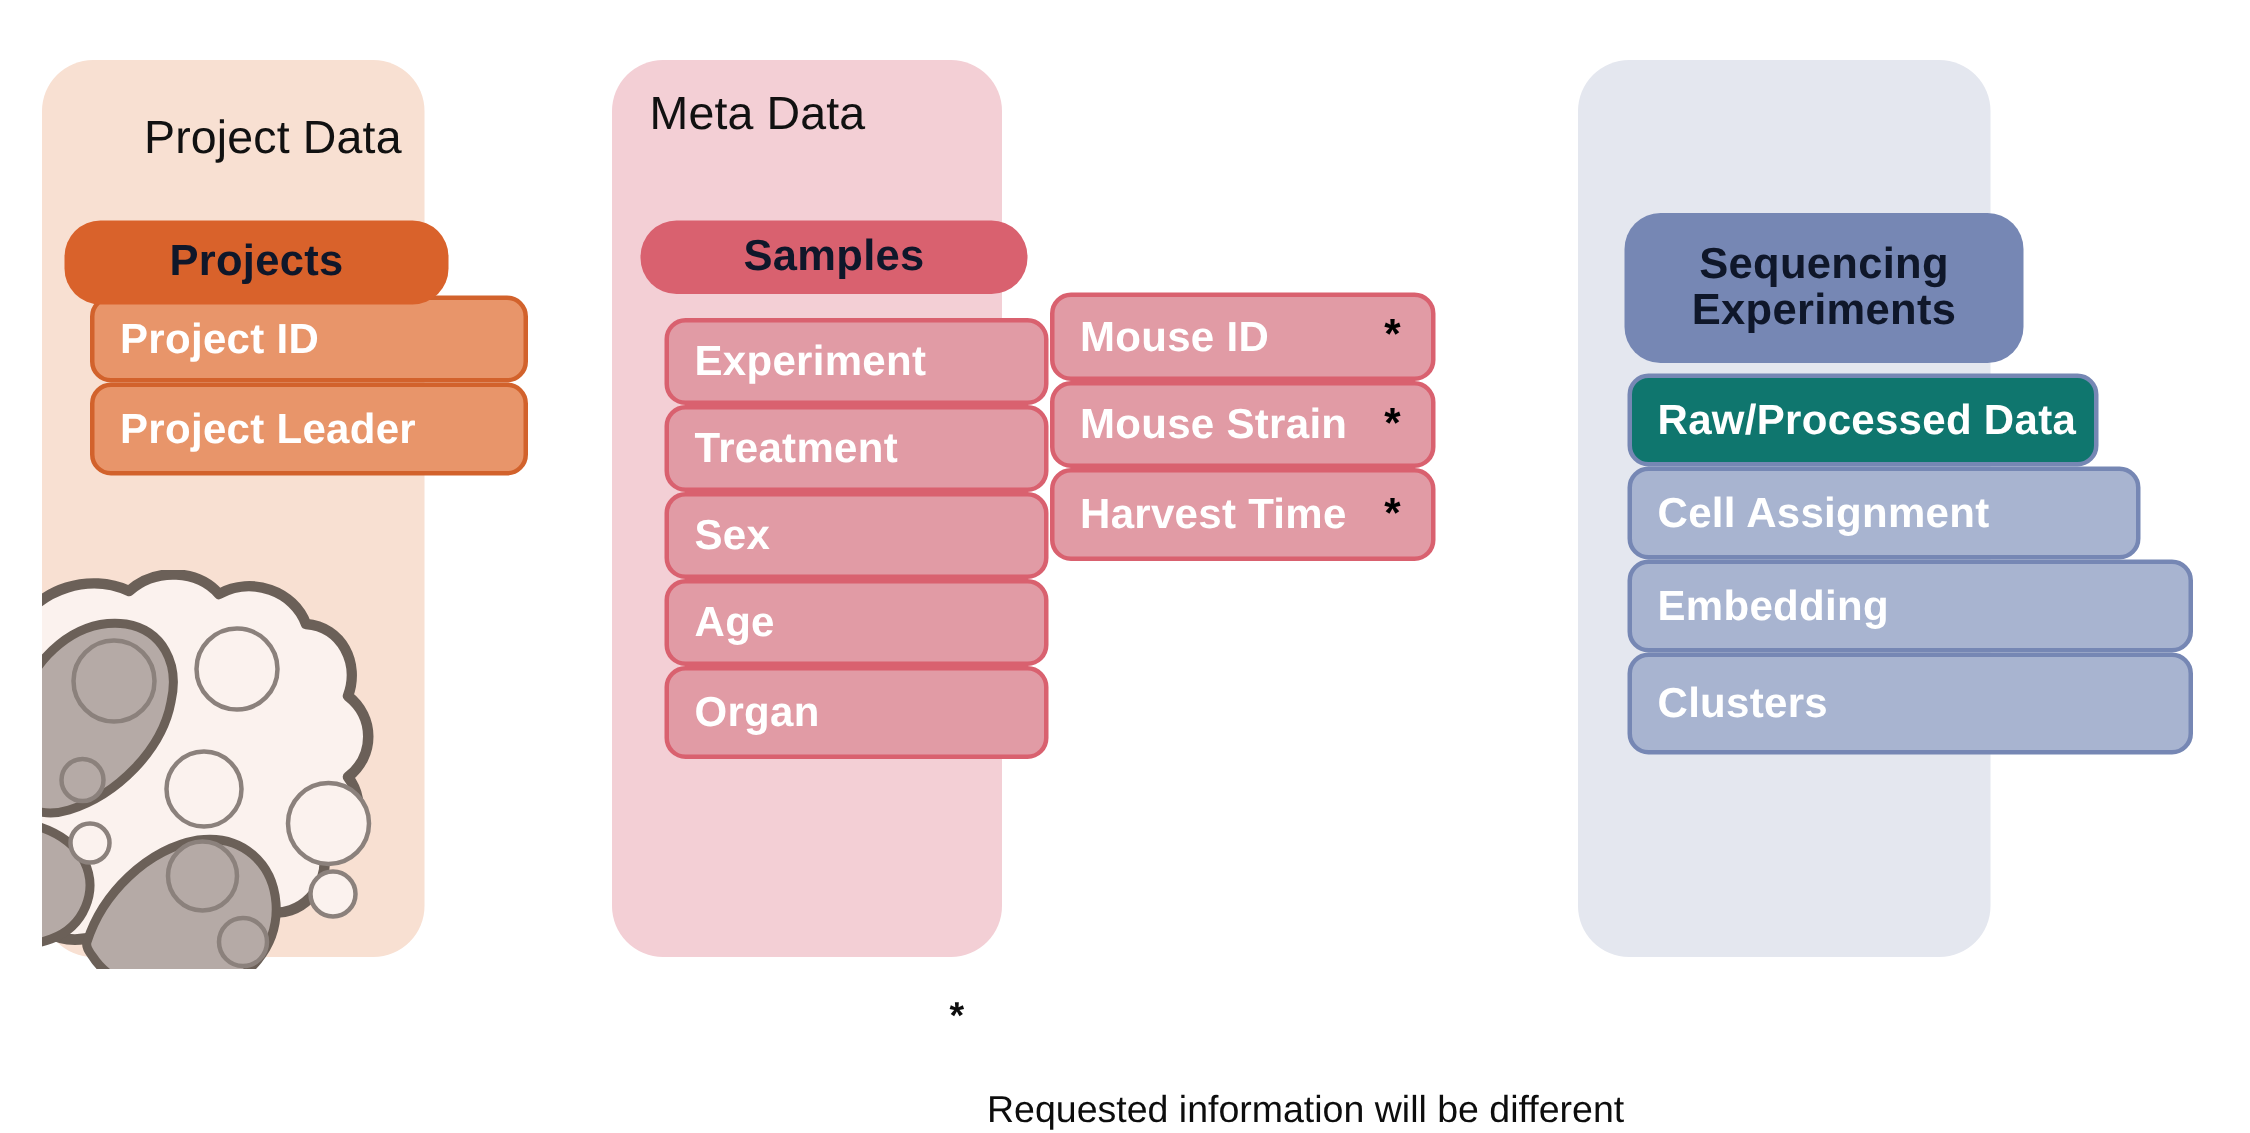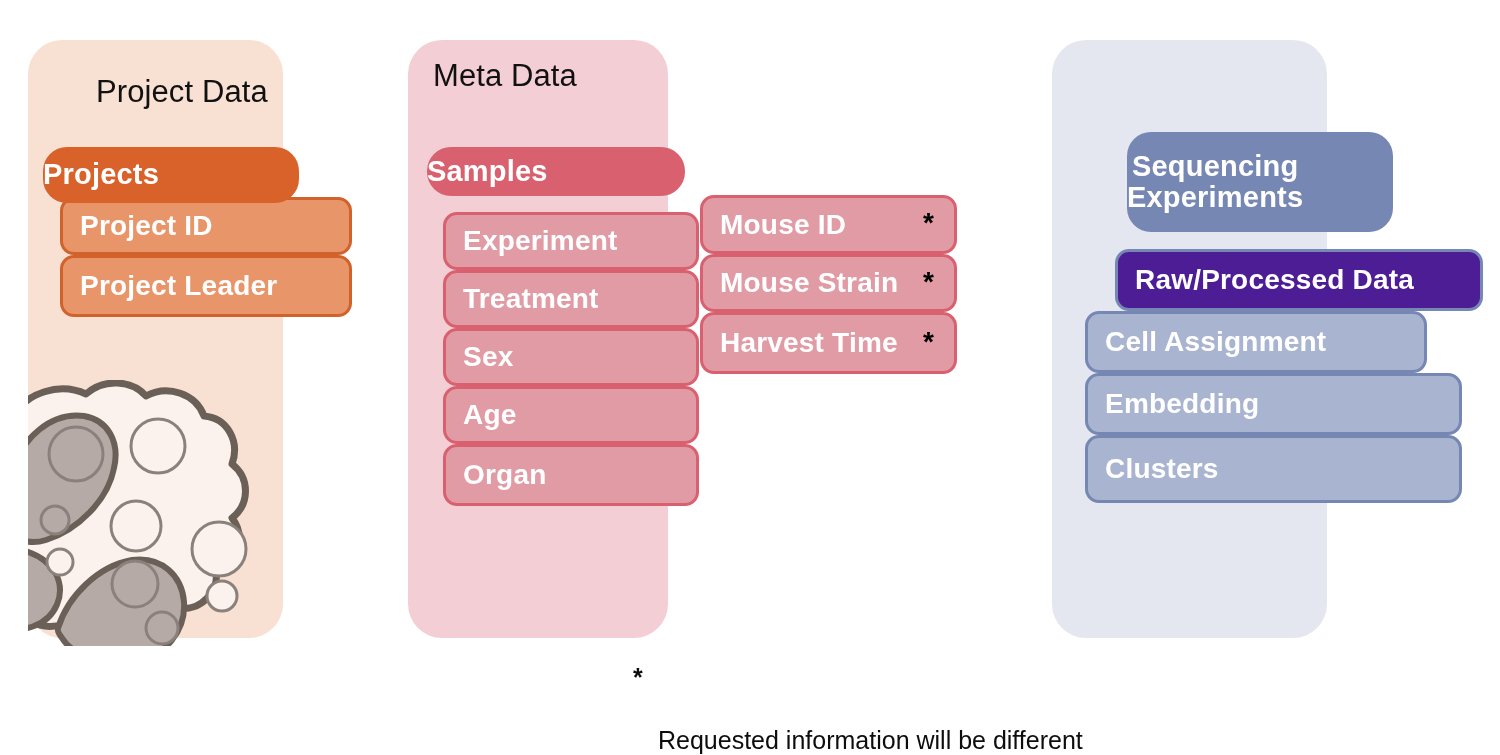--- a/index.html
+++ b/index.html
@@ -68,22 +68,23 @@
     line-height: 1;
     padding-bottom: 3px;
   }
 
   .header-card {
     position: absolute;
     box-sizing: border-box;
     border-radius: 24px;
     display: flex;
     align-items: center;
+    justify-content: center;
     text-align: center;
-    color: #ffffff;
+    color: #0f172a;
     font-weight: bold;
     font-size: 29px;
     line-height: 1.08;
     letter-spacing: 0.2px;
     z-index: 5;
   }
 
   
   .footnote {
     position: absolute;
@@ -229,33 +230,33 @@
     </div>
     <div class="header-card" style="left:427px; top:147px; width:258px; height:49px; background:#d9616f;">
       <span>Samples</span>
     </div>
   </div>
 
   <div class="panel" style="left:1052px; top:40px; width:275px; height:598px; background:#e4e7ef;"></div>
 
 
   <div class="stack">
-    <div class="field-card" style="left:1085px; top:249px; width:368px; height:62px; background:#4c1d95; border-color:#7687b4;margin-left:30px;">
+    <div class="field-card" style="left:1085px; top:249px; width:314px; height:62px; background:#0f766e; border-color:#7687b4;">
       <span class="label">Raw/Processed Data</span>
     </div>
     <div class="field-card" style="left:1085px; top:311px; width:342px; height:62px; background:#a8b4d0; border-color:#7687b4;">
       <span class="label">Cell Assignment</span>
     </div>
     <div class="field-card" style="left:1085px; top:373px; width:377px; height:62px; background:#a8b4d0; border-color:#7687b4;">
       <span class="label">Embedding</span>
     </div>
     <div class="field-card" style="left:1085px; top:435px; width:377px; height:68px; background:#a8b4d0; border-color:#7687b4;">
       <span class="label">Clusters</span>
     </div>
-    <div class="header-card" style="left:1083px; top:132px; width:266px; height:100px; background:#7687b4; white-space:pre-line;margin-left:44px;">
+    <div class="header-card" style="left:1083px; top:142px; width:266px; height:100px; background:#7687b4; white-space:pre-line;">
       <span>Sequencing
 Experiments</span>
     </div>
   </div>
 
   <div class="footnote" style="left:658px; top:660px; width:560px;">
     <span class="fn-star">*</span>
     <span>Requested information will be different
 depending on experiments</span>
   </div>

